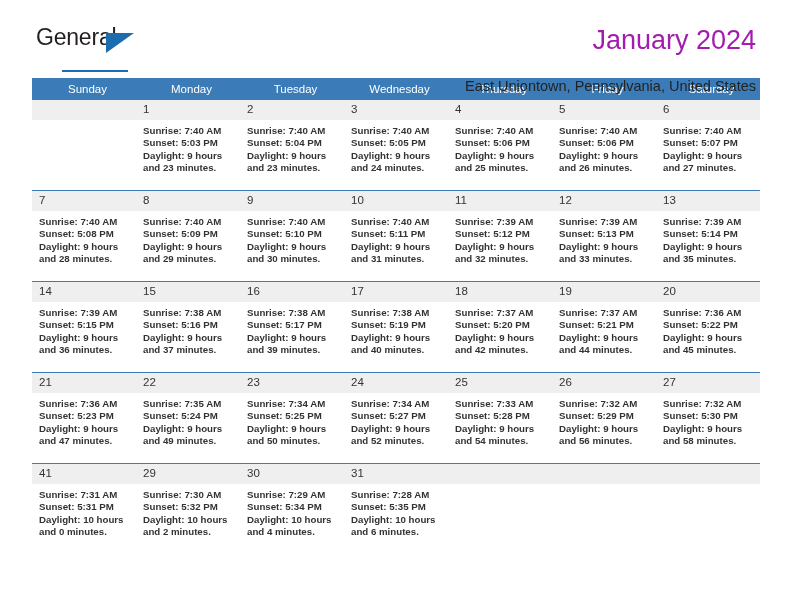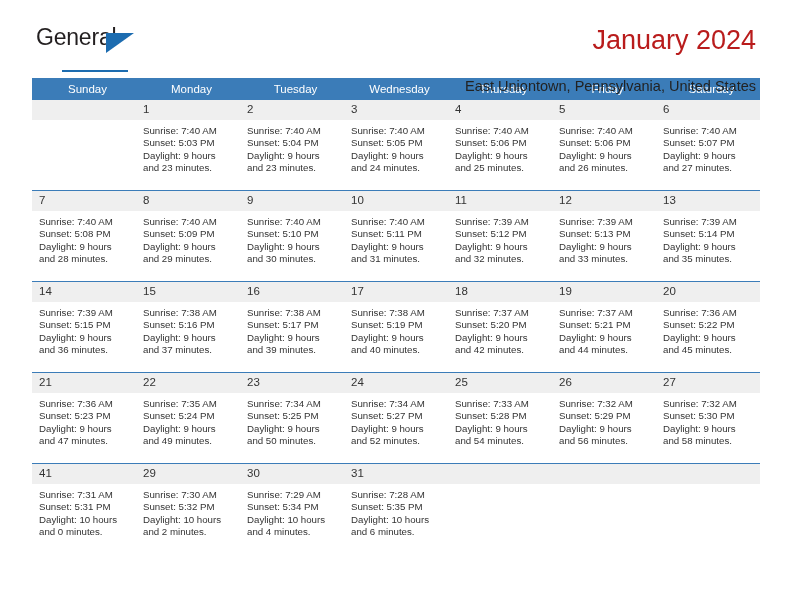--- a/index.html
+++ b/index.html
@@ -71,21 +71,21 @@
   }
 
   .title-block {
     position: absolute;
     right: 4px;
     top: 24px;
     text-align: right;
   }
   .cal-title {
     font-size: 27px;
-    color: #b91c1c;
+    color: #a21caf;
     line-height: 32px;
     white-space: nowrap;
   }
   .cal-subtitle {
     font-size: 14.5px;
     color: #222222;
     line-height: 20px;
     margin-top: 20px;
     white-space: nowrap;
   }
@@ -128,20 +128,21 @@
     line-height: 13px;
   }
   .daynum.empty {
     background: #efefef;
   }
   .dayinfo {
     padding: 5px 6px 0 7px;
     font-size: 9.7px;
     line-height: 12.4px;
     color: #333333;
+    font-weight: bold;
   }
   .dayinfo div {
     white-space: nowrap;
   }
 </style>
 </head>
 <body>
 
 <div class="page">
 

